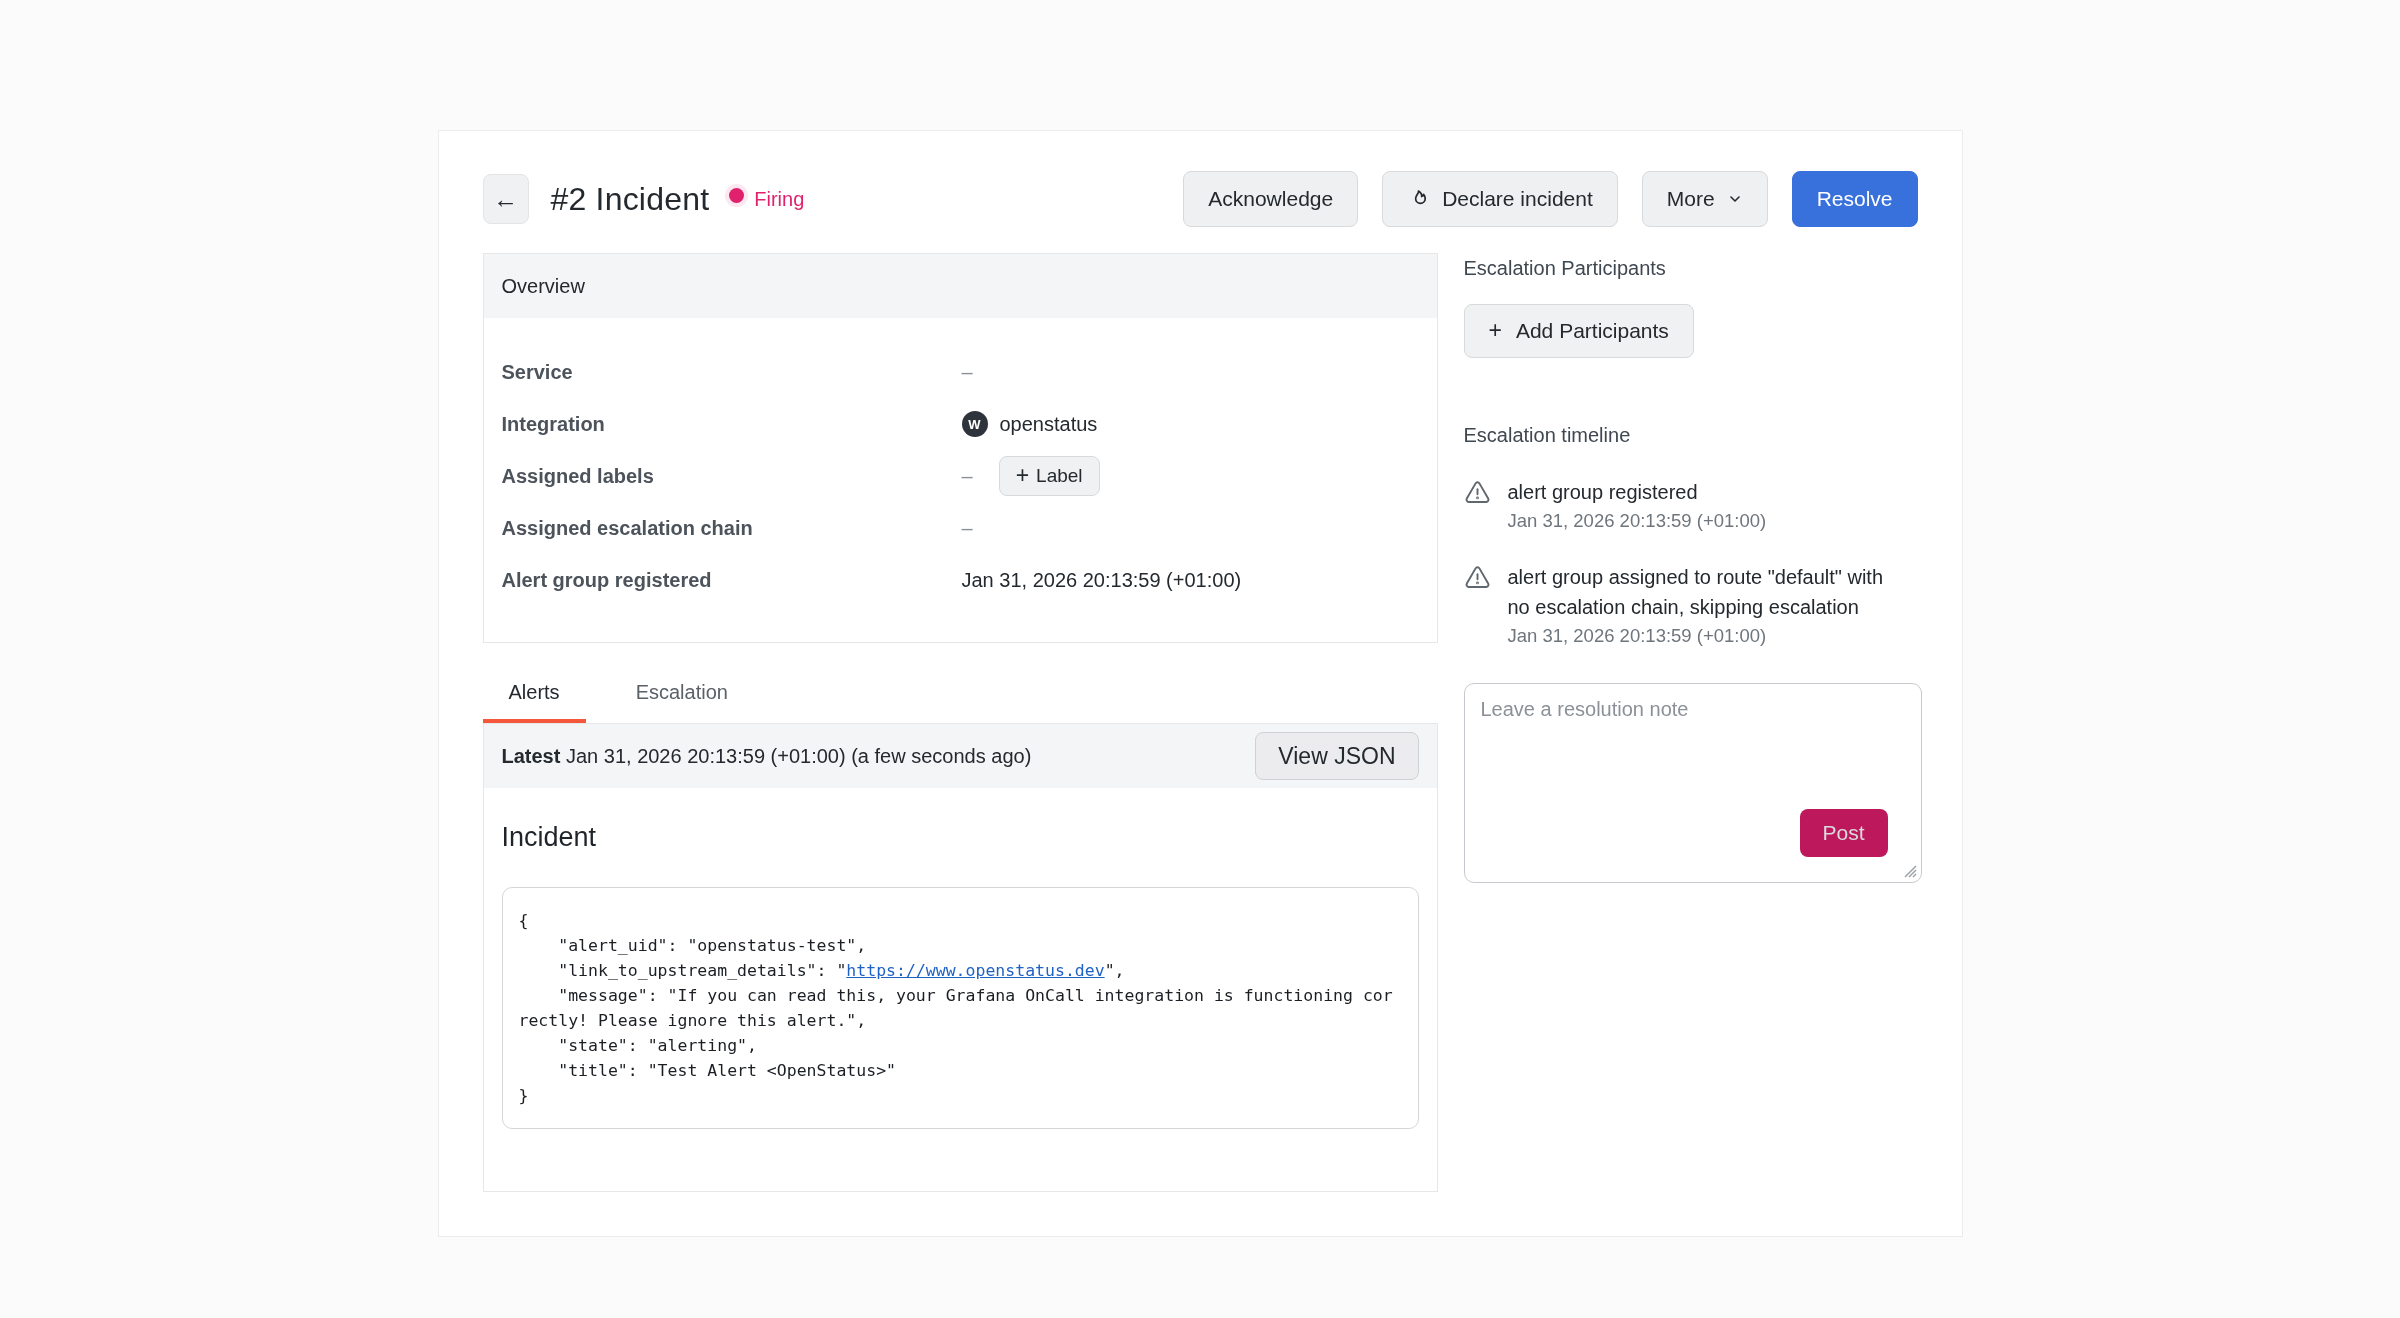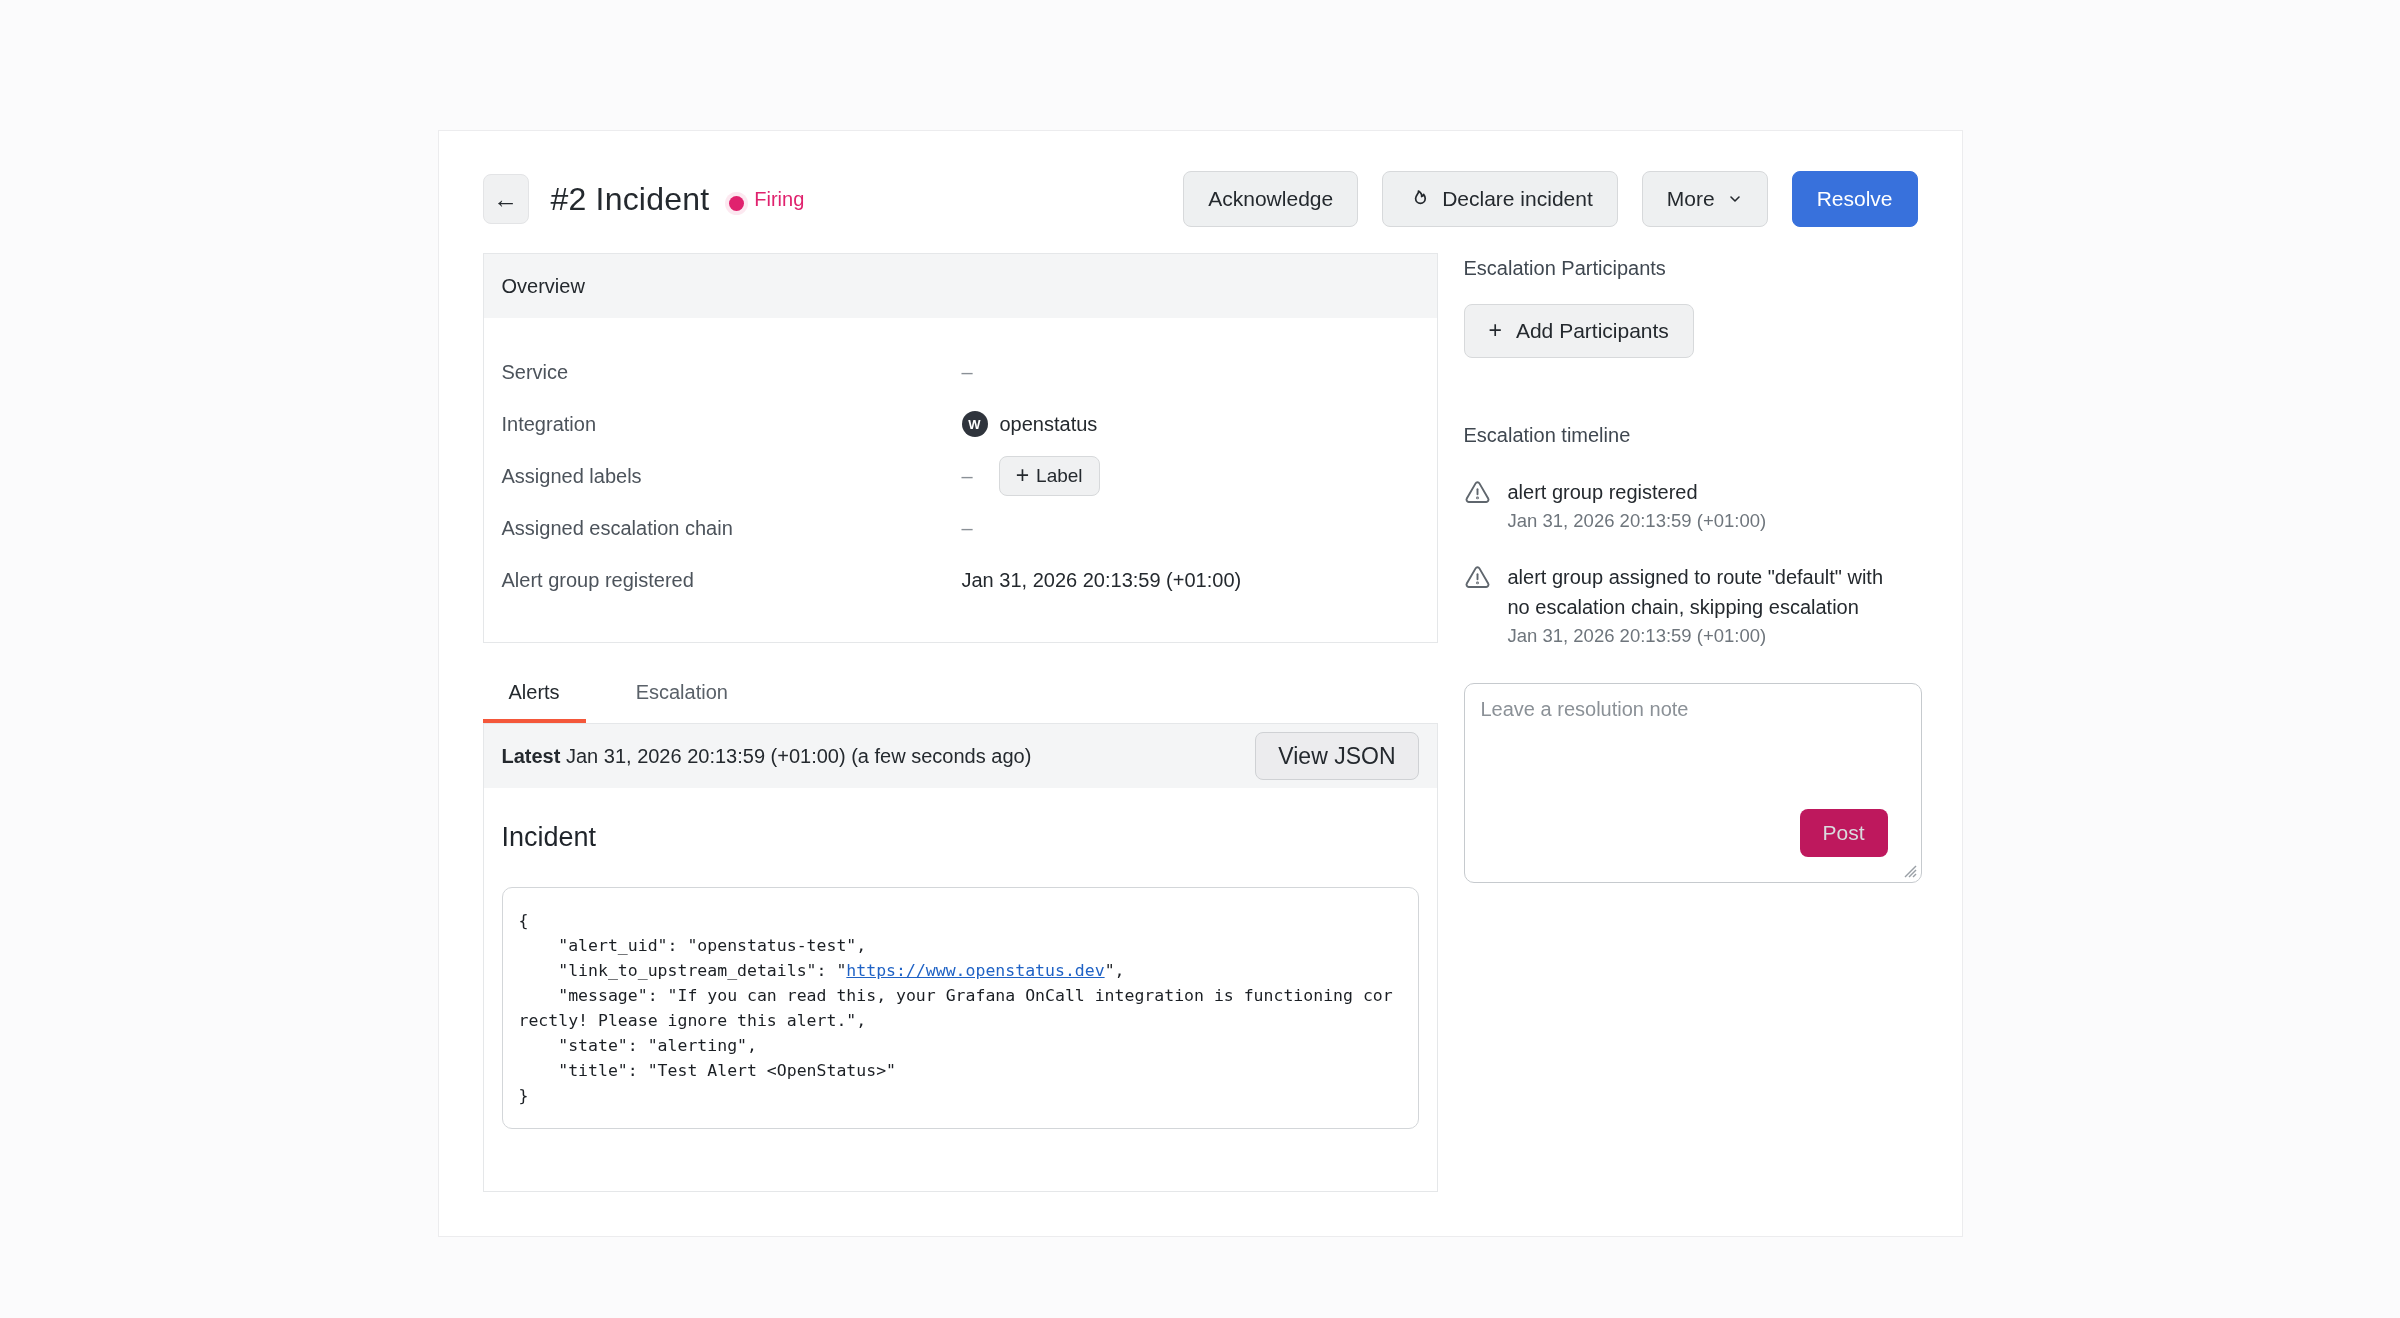--- a/index.html
+++ b/index.html
@@ -20,21 +20,21 @@
   
   .card-header { display:flex; align-items:center; justify-content:space-between; }
   .header-left { display:flex; align-items:center; }
   .back-btn {
     width:46px; height:50px; border:1px solid #e3e4e6; border-radius:8px;
     background:#f0f1f2; font-size:25px; color:#24292e; cursor:pointer;
     display:flex; align-items:center; justify-content:center;
     font-family:inherit;
   }
   .page-title { font-size:32px; font-weight:500; margin-left:22px; letter-spacing:.2px; }
-  .firing-badge { display:flex; align-items:flex-end; margin-left:20px; }
+  .firing-badge { display:flex; align-items:flex-start; margin-left:20px; }
   .firing-dot {
     width:15px; height:15px; border-radius:50%; background:#e0226e;
     box-shadow:0 0 0 4px rgba(224,34,110,.10);
   }
   .firing-text { color:#e0226e; font-size:20px; margin-left:10px; }
   .header-actions { display:flex; align-items:center; gap:24px; }
   .btn {
     height:56px; padding:0 24px; border-radius:8px; cursor:pointer;
     background:#eef0f1; border:1px solid #d7d9db;
     font-size:21px; font-weight:500; color:#24292e;
@@ -49,21 +49,21 @@
   .side-col { flex:1; padding-top:4px; }
   
   .panel { border:1px solid #e5e7e9; background:#fff; }
   .panel-header {
     background:#f4f5f6; height:64px; display:flex; align-items:center;
     padding:0 18px; font-size:20px; font-weight:500; color:#24292e;
     justify-content:space-between;
   }
   .overview-body { padding:28px 18px 36px; }
   .ov-row { display:flex; align-items:center; min-height:52px; }
-  .ov-label { width:460px; flex:0 0 460px; font-size:20px; color:#4c535b; }
+  .ov-label { width:460px; flex:0 0 460px; font-size:20px; color:#4c535b;font-weight:bold; }
   .ov-value { font-size:20px; color:#24292e; display:flex; align-items:center; gap:12px; }
   .dash { color:#8a9096; }
   .integration-icon {
     width:26px; height:26px; border-radius:50%; background:#2f343c; color:#fff;
     font-size:13px; font-weight:700; display:flex; align-items:center; justify-content:center;
   }
   .label-btn {
     height:40px; padding:0 16px; border-radius:8px; background:#f0f1f2;
     border:1px solid #d7d9db; font-size:19px; color:#24292e; cursor:pointer;
     display:inline-flex; align-items:center; gap:7px; font-family:inherit;

